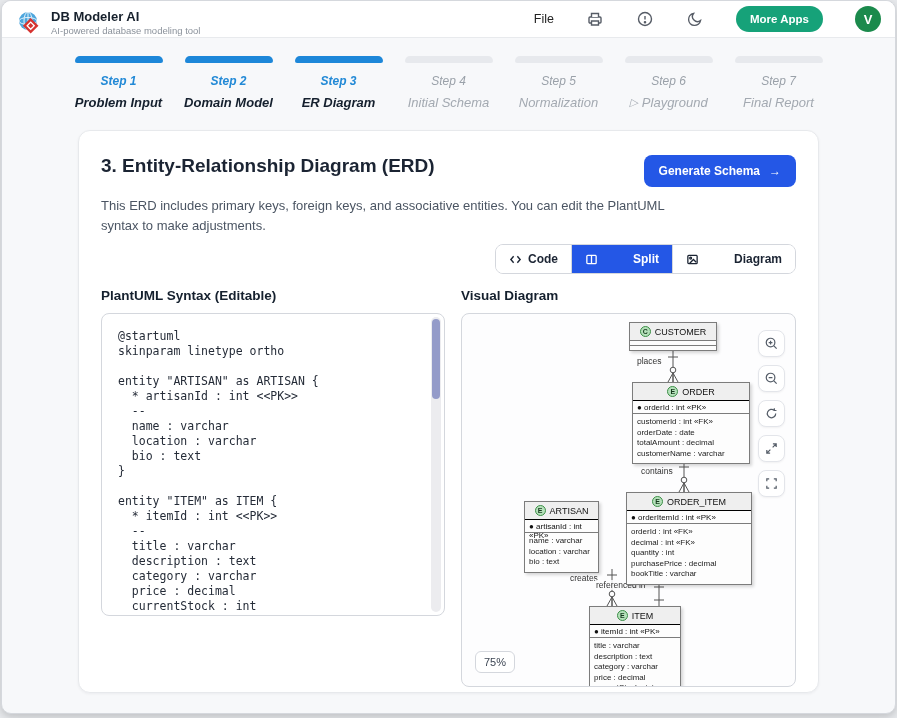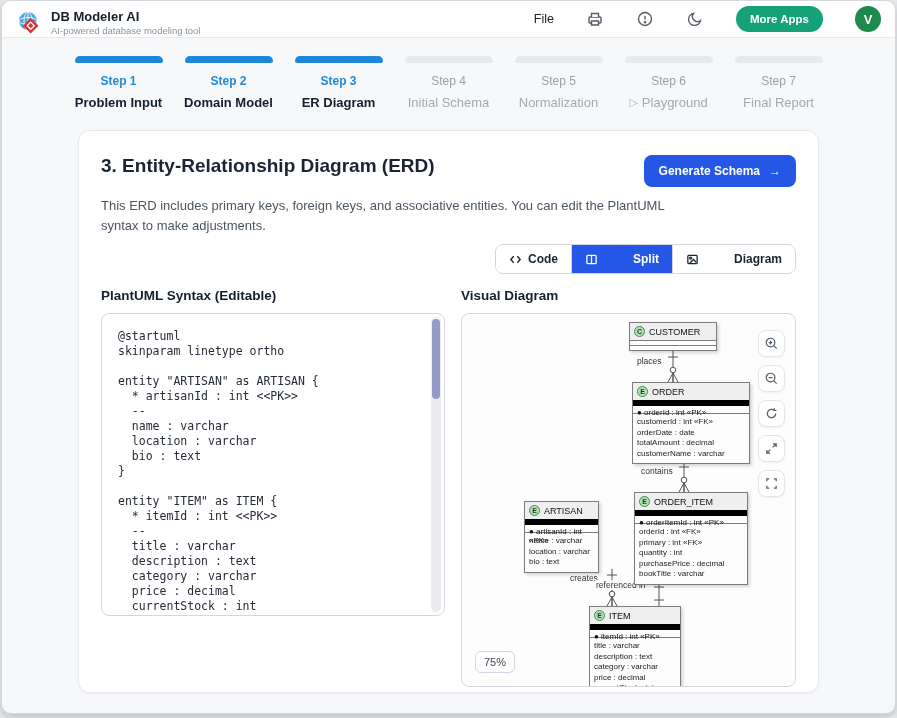--- a/index.html
+++ b/index.html
@@ -17,21 +17,21 @@
   .hdr-right { margin-left:auto; display:flex; align-items:center; gap:32px; }
   .menu-file { font-size:12.5px; color:#222; cursor:pointer; }
   .hicon { width:18px; height:18px; color:#565c66; cursor:pointer; display:flex; }
   .more-apps { background:#16a279; color:#fff; font-size:11.5px; font-weight:700; border:none;
                border-radius:15px; padding:7px 14px; cursor:pointer; }
   .avatar { width:26px; height:26px; border-radius:50%; background:#1b8a4c; color:#fff; font-size:13px;
             font-weight:700; display:flex; align-items:center; justify-content:center; cursor:pointer; }
 
   
   .stepper { display:flex; justify-content:center; padding:18px 0 14px; }
-  .step { width:110px; display:flex; flex-direction:column; align-items:center; cursor:pointer; }
+  .step { width:110px; display:flex; flex-direction:column; align-items:center; cursor:pointer;font-style:italic; }
   .step-bar { width:88px; height:7px; border-radius:7px 7px 3px 3px; background:#e7e9ed; margin-bottom:11px; }
   .step.active .step-bar { background:#1d87d9; }
   .step-label { font-size:12px; color:#9aa1a9; margin-bottom:7px; }
   .step.active .step-label { color:#2289d6; font-weight:600; }
   .step-name { font-size:13px; color:#a3a9b1; display:flex; align-items:center; gap:4px;justify-content:flex-end; }
   .step.active .step-name { color:#15202e; font-weight:600; }
   .play { font-size:11px; }
 
   
   .card { width:741px; margin:6px auto 0; background:#fff; border:1px solid #e7e9ec; border-radius:12px;
@@ -67,26 +67,26 @@
 
   
   .dpanel { position:relative; height:374px; border:1px solid #d4d7dd; border-radius:8px; background:#fdfdfe;
             overflow:hidden; }
   .canvas { position:absolute; inset:0; }
   .canvas svg.wires { position:absolute; left:0; top:0; }
   .rel-label { position:absolute; font-size:8.5px; color:#333; background:rgba(253,253,254,.85); padding:0 1px; }
 
   .entity { position:absolute; border:1px solid #7c7c7c; background:#fdfdfd;
             box-shadow:2px 2px 3px rgba(0,0,0,.16); cursor:pointer; }
-  .e-title { display:flex; align-items:center; gap:4px; background:#efefef;
+  .e-title { display:flex; align-items:center; justify-content:center; gap:4px; background:#efefef;
              padding:2px 4px; height:17px; font-size:9px; color:#101010; }
   .e-circ { width:11px; height:11px; border-radius:50%; background:#b5e0ba; border:1px solid #3c8f47;
             display:flex; align-items:center; justify-content:center; font-size:7px; font-weight:700;
             color:#14391b; flex:0 0 auto; }
-  .e-pk { border-top:6px solid #000000; padding:2px 4px; height:13px; font-size:8px; color:#101010; }
+  .e-pk { border-top:1px solid #000000; padding:2px 4px; height:13px; font-size:8px; color:#101010; }
   .e-body { border-top:1px solid #7c7c7c; padding:3px 4px 4px; font-size:8px; line-height:10.5px; color:#1c1c1c; }
   .e-sec { height:5px; border-top:1px solid #7c7c7c; }
 
   .dctrl { position:absolute; right:10px; top:16px; display:flex; flex-direction:column; gap:8px; }
   .dbtn { width:27px; height:27px; background:#fff; border:1px solid #e3e5ea; border-radius:8px;
           display:flex; align-items:center; justify-content:center; color:#555d68; cursor:pointer;
           box-shadow:0 1px 2px rgba(0,0,0,.05); }
   .zoom-badge { position:absolute; left:13px; bottom:13px; background:#fff; border:1px solid #d4d7dd;
                 border-radius:6px; padding:4px 8px; font-size:11px; color:#3d4654; }
 </style>
@@ -313,29 +313,29 @@
                   <span class="e-circ">E</span>
                   <span>ARTISAN</span>
                 </div>
                 <div class="e-pk">● artisanId : int «PK»</div>
                 <div class="e-body">
                   <div>name : varchar</div>
                   <div>location : varchar</div>
                   <div>bio : text</div>
                 </div>
               </div>
-              <div class="entity" style="left: 172px; top: 178px; width: 114px;">
+              <div class="entity" style="left: 164px; top: 178px; width: 126px;">
                 <div class="e-title">
                   <span class="e-circ">E</span>
                   <span>ORDER_ITEM</span>
                 </div>
                 <div class="e-pk">● orderItemId : int «PK»</div>
                 <div class="e-body">
                   <div>orderId : int «FK»</div>
-                  <div>primary : int «FK»</div>
+                  <div>decimal : int «FK»</div>
                   <div>quantity : int</div>
                   <div>purchasePrice : decimal</div>
                   <div>bookTitle : varchar</div>
                 </div>
               </div>
               <div class="entity" style="left: 127px; top: 292px; width: 92px;">
                 <div class="e-title">
                   <span class="e-circ">E</span>
                   <span>ITEM</span>
                 </div>

